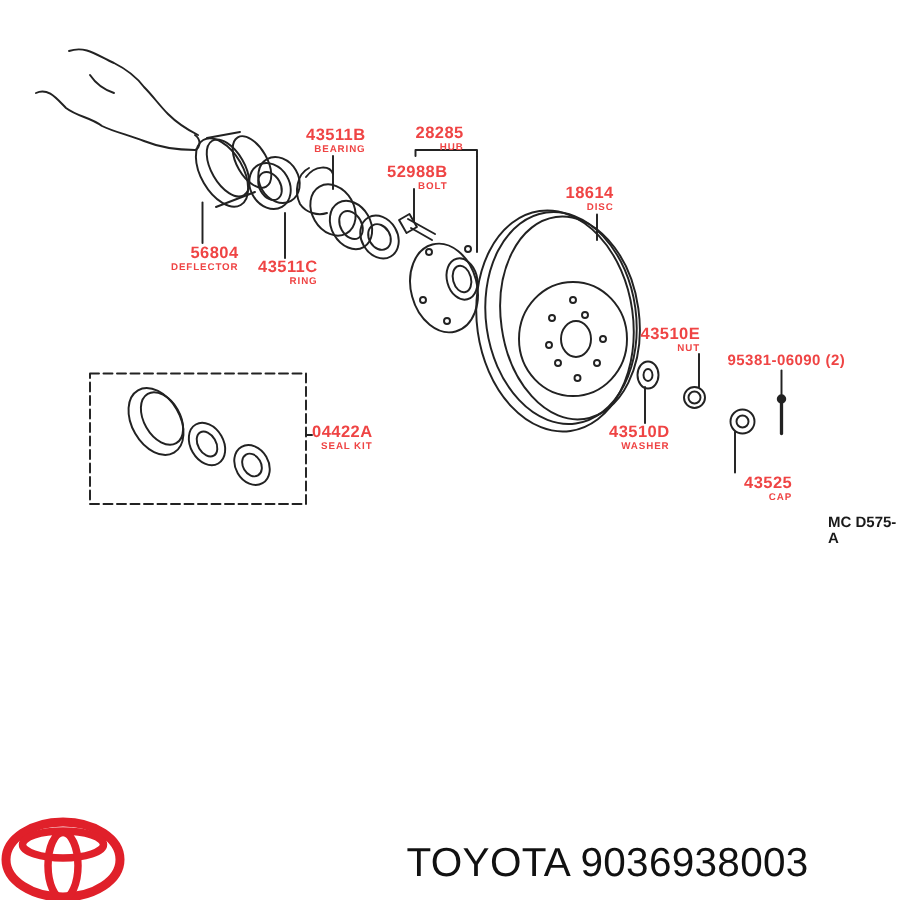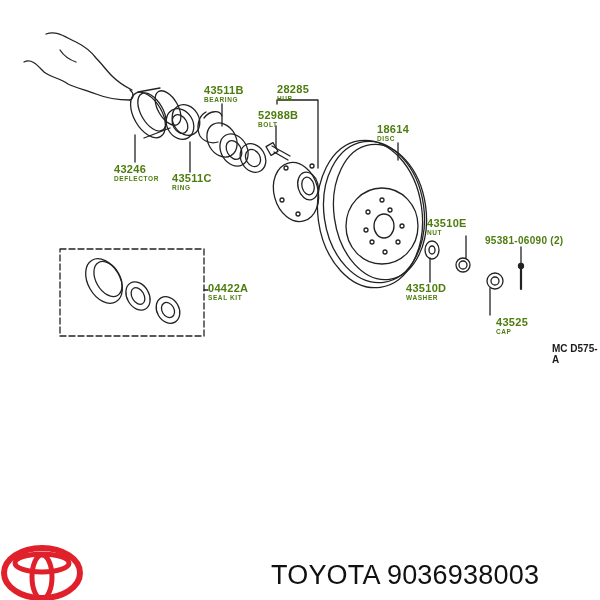--- a/index.html
+++ b/index.html
@@ -1,18 +1,18 @@
 <!DOCTYPE html>
 <html><head>
 <meta charset="utf-8">
 <style>
   html, body { margin:0; padding:0; background:#ffffff; }
   body { width:600px; height:600px; position:relative; overflow:hidden; font-family:"Liberation Sans", sans-serif; }
   .diagram { position:absolute; left:0; top:0; width:600px; height:600px; }
-  .lbl { position:absolute; color:#4d7c0f; line-height:1; }
+  .lbl { position:absolute; color:#ef4444; line-height:1;text-align:right; }
   .num { font-family:"Liberation Sans", sans-serif; font-weight:bold; font-size:11px; letter-spacing:0.3px; }
   .sub { font-family:"Liberation Sans", sans-serif; font-weight:bold; font-size:6.5px; letter-spacing:0.6px; margin-top:1px; }
   .ref { position:absolute; font-size:10px; font-weight:bold; color:#1a1a1a;margin-left:40px; }
   .footer-text { position:absolute; left:271px; top:560px; font-size:27px; color:#111; font-family:Liberation Sans, sans-serif; letter-spacing:0.2px; }
   .logo { position:absolute; left:0; top:543px; }
 </style>
 </head>
 <body>
 
 <div class="diagram">
@@ -95,21 +95,21 @@
       <line x1="398" y1="143" x2="398" y2="160"></line>
       <line x1="466" y1="236" x2="466" y2="258"></line>
       <line x1="521" y1="247" x2="521" y2="264"></line>
       <line x1="430" y1="258" x2="430" y2="282"></line>
       <line x1="490" y1="288" x2="490" y2="315"></line>
       <line x1="204" y1="290" x2="208" y2="290"></line>
     </g>
   </svg>
 
   <div class="lbl" style="left:114px;top:164px">
-    <div class="num">43246</div>
+    <div class="num">56804</div>
     <div class="sub">DEFLECTOR</div>
   </div>
   <div class="lbl" style="left:204px;top:85px">
     <div class="num">43511B</div>
     <div class="sub">BEARING</div>
   </div>
   <div class="lbl" style="left:172px;top:173px">
     <div class="num">43511C</div>
     <div class="sub">RING</div>
   </div>

